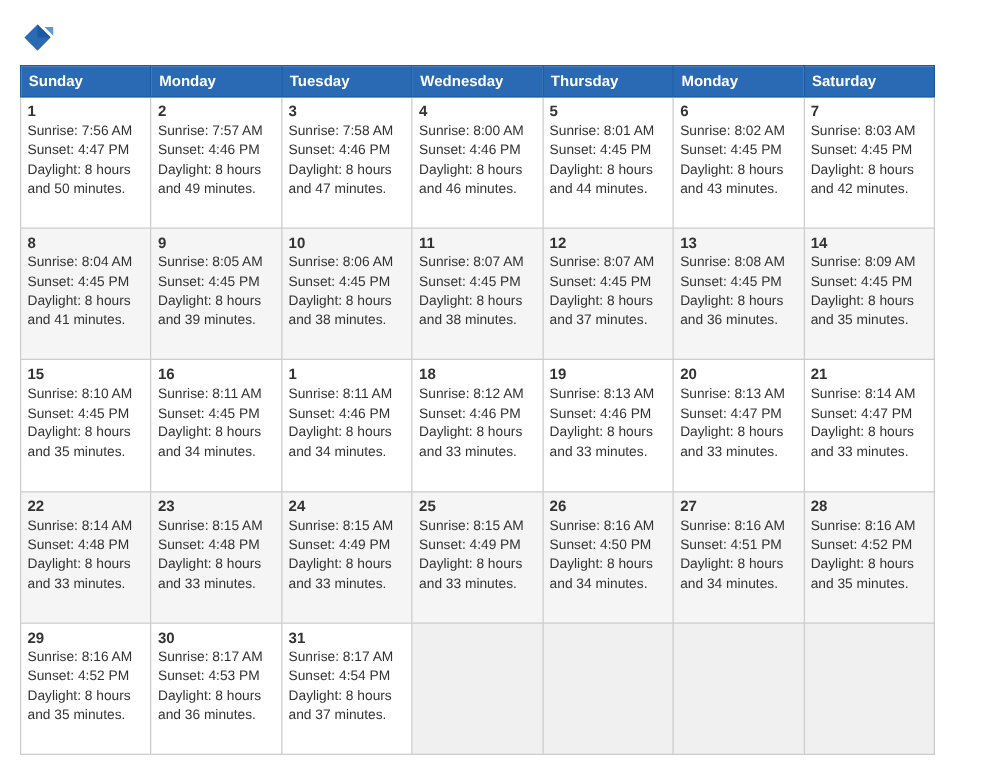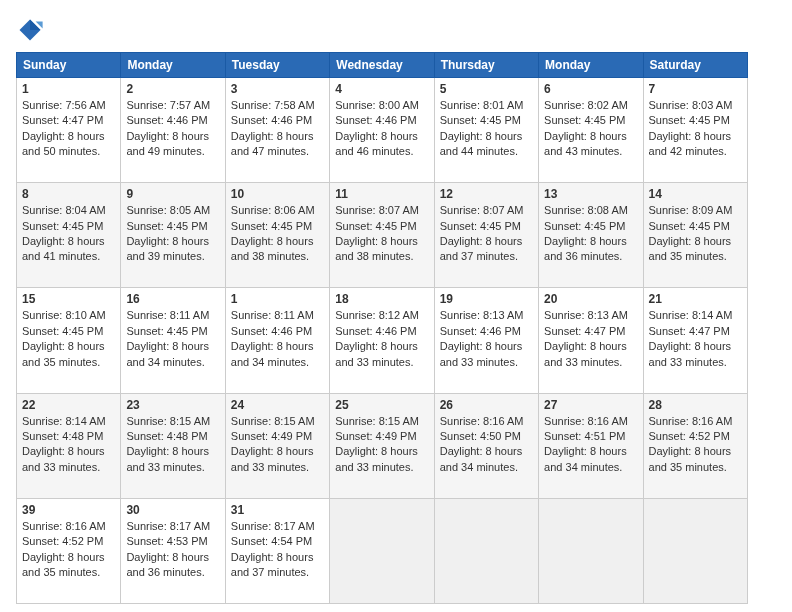--- a/index.html
+++ b/index.html
@@ -250,21 +250,21 @@
             <span class="day-num">27</span>
             <div class="day-info">Sunrise: 8:16 AM<br>Sunset: 4:51 PM<br>Daylight: 8 hours<br>and 34 minutes.</div>
           </td>
           <td>
             <span class="day-num">28</span>
             <div class="day-info">Sunrise: 8:16 AM<br>Sunset: 4:52 PM<br>Daylight: 8 hours<br>and 35 minutes.</div>
           </td>
         </tr>
         <tr>
           <td>
-            <span class="day-num">39</span>
+            <span class="day-num">29</span>
             <div class="day-info">Sunrise: 8:16 AM<br>Sunset: 4:52 PM<br>Daylight: 8 hours<br>and 35 minutes.</div>
           </td>
           <td>
             <span class="day-num">30</span>
             <div class="day-info">Sunrise: 8:17 AM<br>Sunset: 4:53 PM<br>Daylight: 8 hours<br>and 36 minutes.</div>
           </td>
           <td>
             <span class="day-num">31</span>
             <div class="day-info">Sunrise: 8:17 AM<br>Sunset: 4:54 PM<br>Daylight: 8 hours<br>and 37 minutes.</div>
           </td>

